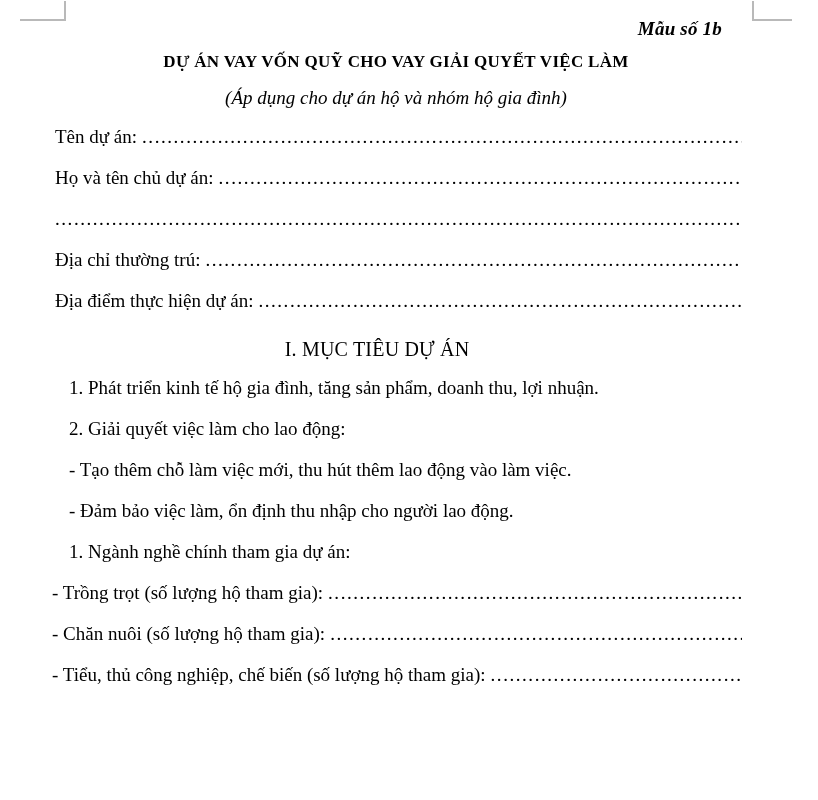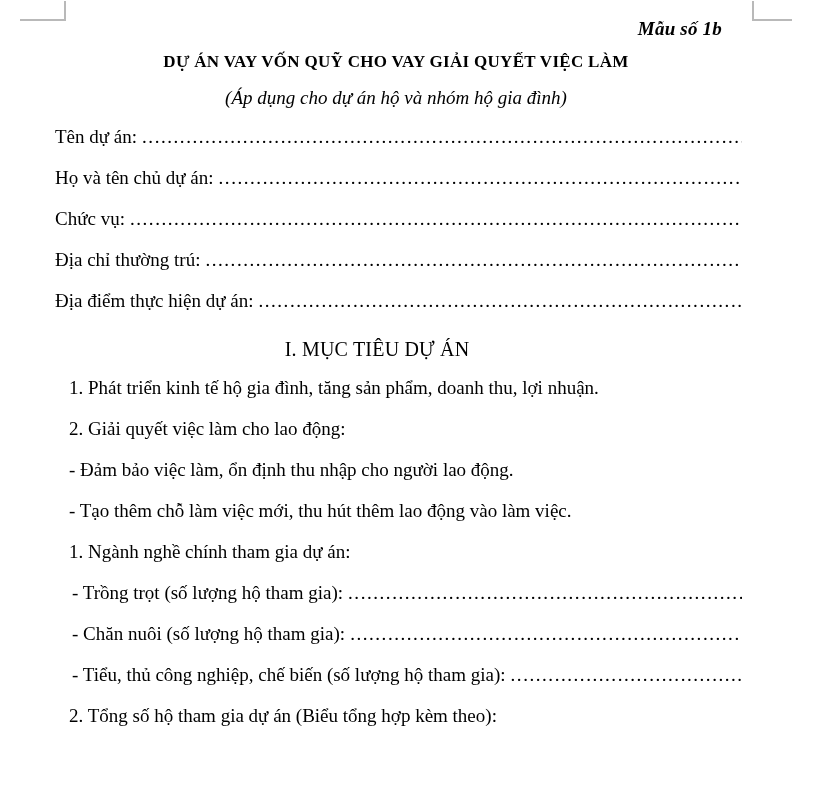--- a/index.html
+++ b/index.html
@@ -126,21 +126,20 @@
   }
 
   .para {
     padding-left: 0px;
     margin-left: 17px;
   }
 
   .leader-row {
     display: flex;
     align-items: flex-end;
-    margin-left: 20px;
   }
   .leader-row .label {
     flex: 0 0 auto;
     padding-right: 5px;
   }
   .leader-row .leader {
     flex: 1 1 auto;
     overflow: hidden;
     letter-spacing: 1.55px;
   }
@@ -165,55 +164,53 @@
       <span class="label">Tên dự án:</span>
       <span class="leader">................................................................................................................................................................</span>
     </div>
 
     <div class="field-row">
       <span class="label">Họ và tên chủ dự án:</span>
       <span class="leader">................................................................................................................................................................</span>
     </div>
 
     <div class="field-row">
-      <span class="label">Chức vụ:</span>
       <span class="leader">................................................................................................................................................................</span>
     </div>
 
     <div class="field-row">
       <span class="label">Địa chỉ thường trú:</span>
       <span class="leader">................................................................................................................................................................</span>
     </div>
 
     <div class="field-row">
       <span class="label">Địa điểm thực hiện dự án:</span>
       <span class="leader">................................................................................................................................................................</span>
     </div>
 
     <div class="section-heading">I. MỤC TIÊU DỰ ÁN</div>
 
     <div class="para">1. Phát triển kinh tế hộ gia đình, tăng sản phẩm, doanh thu, lợi nhuận.</div>
     <div class="para">2. Giải quyết việc làm cho lao động:</div>
+    <div class="para">- Tạo thêm chỗ làm việc mới, thu hút thêm lao động vào làm việc.</div>
     <div class="para">- Đảm bảo việc làm, ổn định thu nhập cho người lao động.</div>
-    <div class="para">- Tạo thêm chỗ làm việc mới, thu hút thêm lao động vào làm việc.</div>
 
 
     <div class="para">1. Ngành nghề chính tham gia dự án:</div>
 
     <div class="leader-row">
       <span class="label">- Trồng trọt (số lượng hộ tham gia):</span>
       <span class="leader">................................................................................................................................................................</span>
     </div>
 
     <div class="leader-row">
       <span class="label">- Chăn nuôi (số lượng hộ tham gia):</span>
       <span class="leader">................................................................................................................................................................</span>
     </div>
 
     <div class="leader-row">
       <span class="label">- Tiểu, thủ công nghiệp, chế biến (số lượng hộ tham gia):</span>
       <span class="leader">................................................................................................................................................................</span>
     </div>
 
-    <div class="para">2. Tổng số hộ tham gia dự án (Biểu tổng hợp kèm theo):</div>
 
   </div>
 </div>
 
 </body></html>

